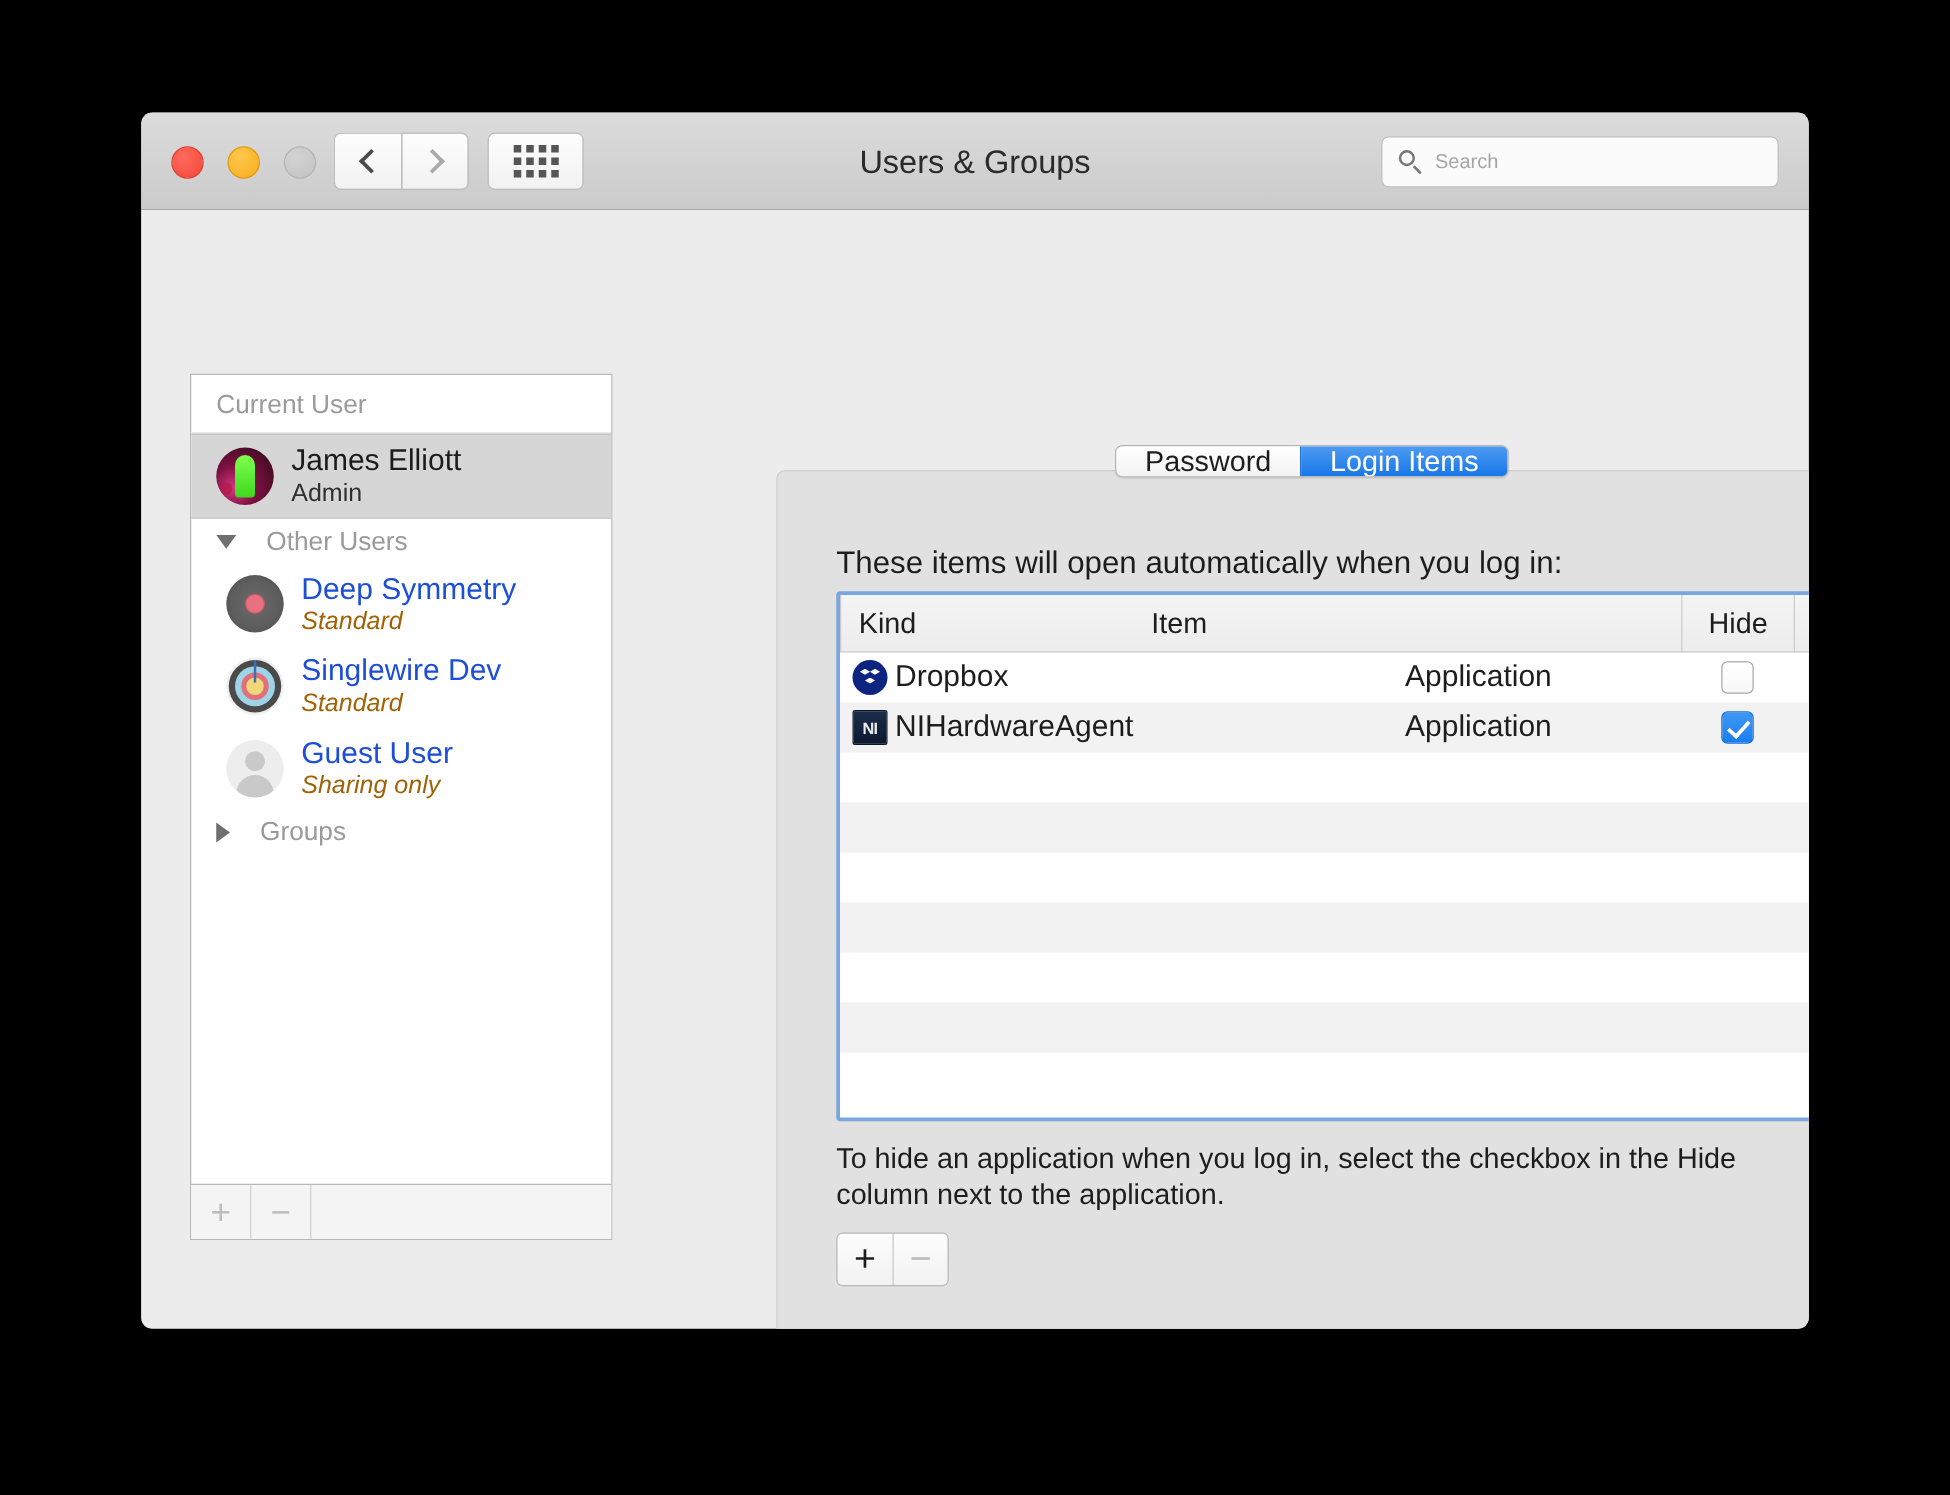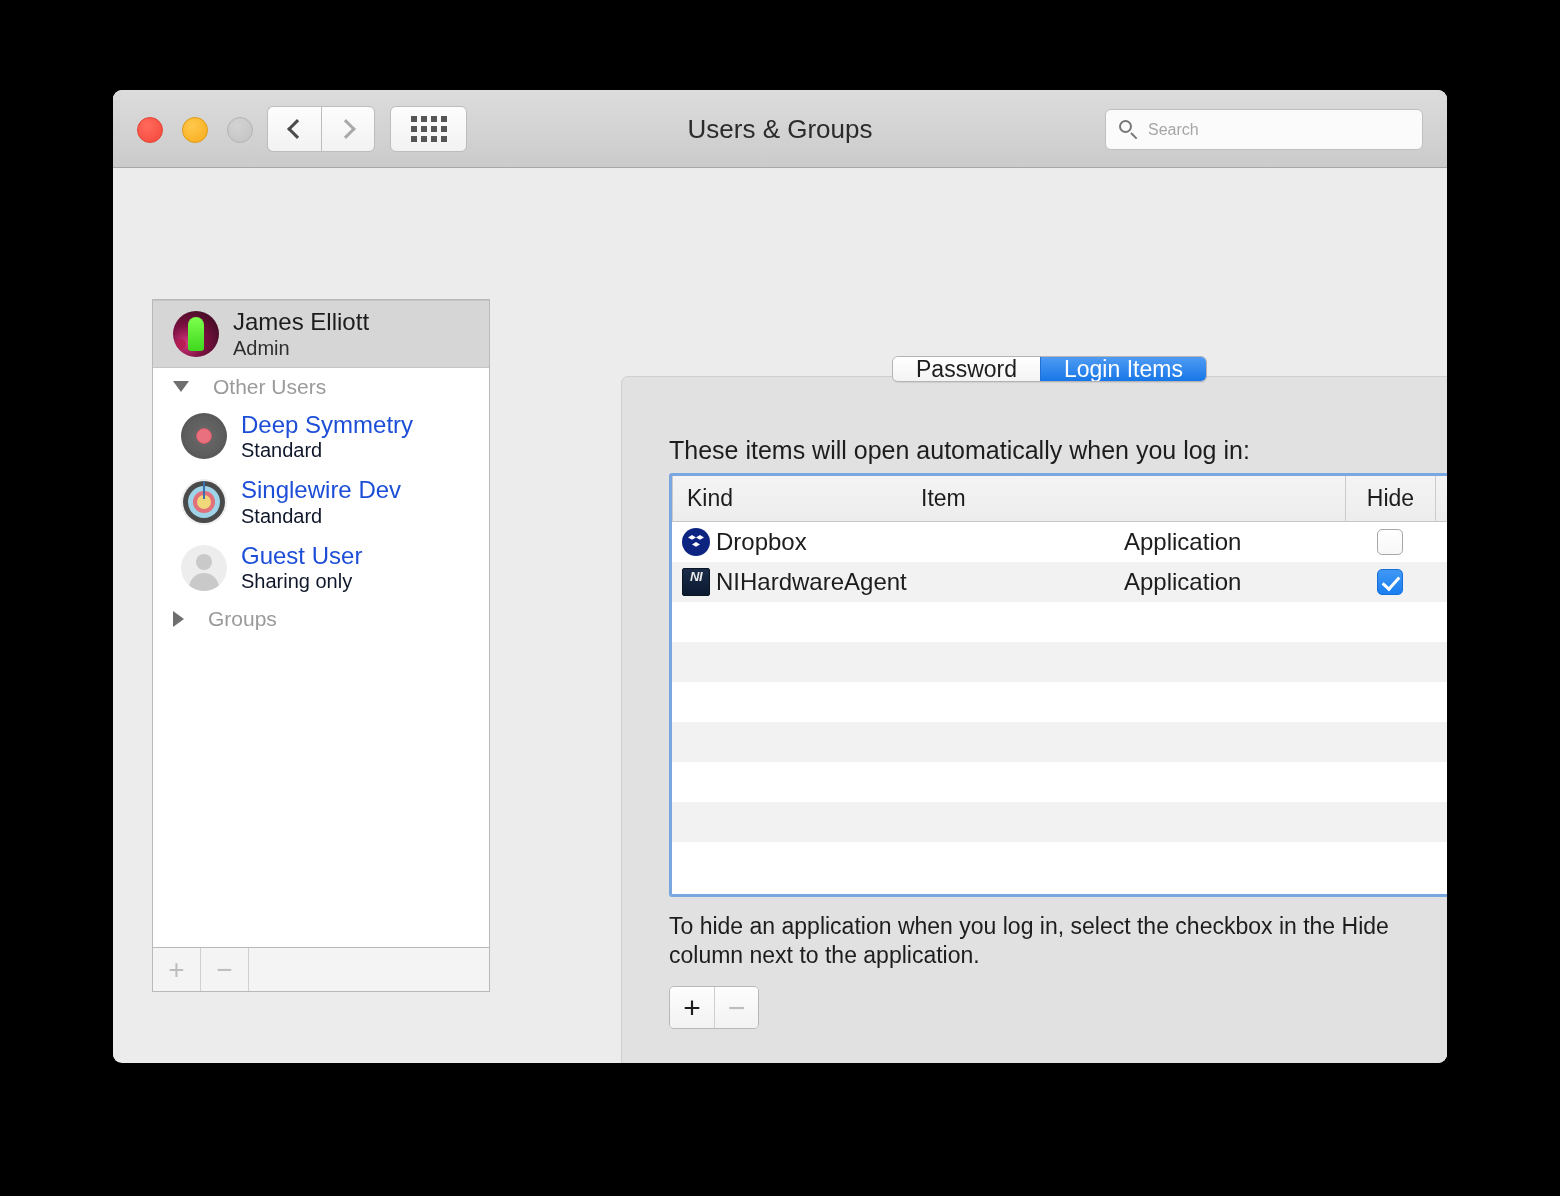--- a/index.html
+++ b/index.html
@@ -133,21 +133,21 @@
   .av-target .r4 { position: absolute; left: 16px; top: 16px; width: 14px; height: 14px; border-radius: 50%; background: #efd77a; }
   .av-target .pin { position: absolute; left: 22px; top: 2px; width: 2px; height: 18px; background: #3a6fb0; }
 
   .av-guest { background: #ededed; }
   .av-guest .head { position: absolute; left: 15px; top: 9px; width: 16px; height: 16px; border-radius: 50%; background: #c9c9c9; }
   .av-guest .shoulders { position: absolute; left: 8px; top: 28px; width: 30px; height: 26px; border-radius: 15px 15px 0 0; background: #c9c9c9; }
 
   .u-name { font-size: 24px; color: #1c1c1c; line-height: 1.15; }
   .u-sub  { font-size: 20px; color: #2f2f2f; line-height: 1.2; }
   .dim .u-name { color: #1d4ed8; }
-  .dim .u-sub  { color: #0f172a; }
+  .dim .u-sub  { color: #a16207; font-style: italic; }
 
   .login-options {
     display: flex; align-items: center; gap: 16px;
     padding: 14px 0 14px 22px;
     border-top: 1px solid #c9c9c9;
     background: #fff;
   }
   .house { width: 44px; height: 40px; position: relative; flex: none; }
   .house .roof { position: absolute; left: 0; top: 0; width: 0; height: 0;
     border-left: 22px solid transparent; border-right: 22px solid transparent; border-bottom: 20px solid #1d1d1d; }
@@ -230,21 +230,21 @@
 
   .appicon { width: 28px; height: 28px; flex: none; position: relative; }
   .ic-dropbox { border-radius: 50%; background: #0d2481; display: flex; align-items: center; justify-content: center; }
   .ic-dropbox .bx { width: 16px; height: 14px; position: relative; }
   .ic-dropbox .bx b { position: absolute; width: 8px; height: 6px; background: #fff; display: block; }
   .ic-dropbox .bx b:nth-child(1) { left: 0; top: 0; clip-path: polygon(0 40%, 50% 0, 100% 40%, 50% 80%); }
   .ic-dropbox .bx b:nth-child(2) { left: 8px; top: 0; clip-path: polygon(0 40%, 50% 0, 100% 40%, 50% 80%); }
   .ic-dropbox .bx b:nth-child(3) { left: 4px; top: 7px; clip-path: polygon(0 40%, 50% 0, 100% 40%, 50% 80%); }
 
   .ic-ni { background: linear-gradient(to bottom, #1b2c4a, #0c1a30); border: 1px solid #0a1526; border-radius: 2px;
-           display: flex; justify-content: center; font-style: italic; }
+           display: flex; align-items: center; justify-content: center; }
   .ic-ni span { color: #e9e9e9; font-size: 13px; font-weight: bold; letter-spacing: -.5px; font-family: "Liberation Sans", sans-serif; }
 
   .cbox { width: 26px; height: 26px; border-radius: 5px; border: 1px solid #a8a8a8; background: linear-gradient(to bottom,#ffffff,#f7f7f7); }
   .cbox.on { background: linear-gradient(to bottom, #3f98f5, #1a7ef0); border-color: #1670d8; position: relative; }
   .cbox.on::after {
     content: ""; position: absolute; left: 8px; top: 3px;
     width: 7px; height: 14px; border: solid #fff; border-width: 0 3px 3px 0; transform: rotate(42deg);
   }
 
   .hint {
@@ -312,20 +312,21 @@
       </span>
       <span class="searchph">Search</span>
     </div>
   </div>
 
   <div class="body">
 
     <div class="sidebar">
       <div class="sb-scroll">
 
+        <div class="sb-header">Current User</div>
 
         <div class="user-row selected">
           <div class="avatar av-photo">
             <span class="gl1"></span>
               <span class="fig"></span>
           </div>
           <div>
             <div class="u-name">James Elliott</div>
             <div class="u-sub">Admin</div>
           </div>

